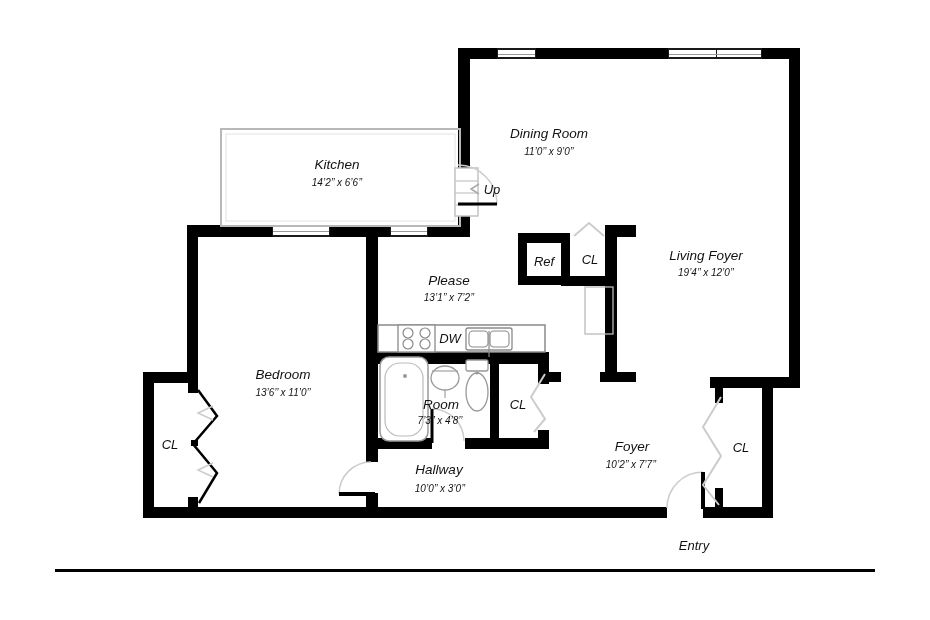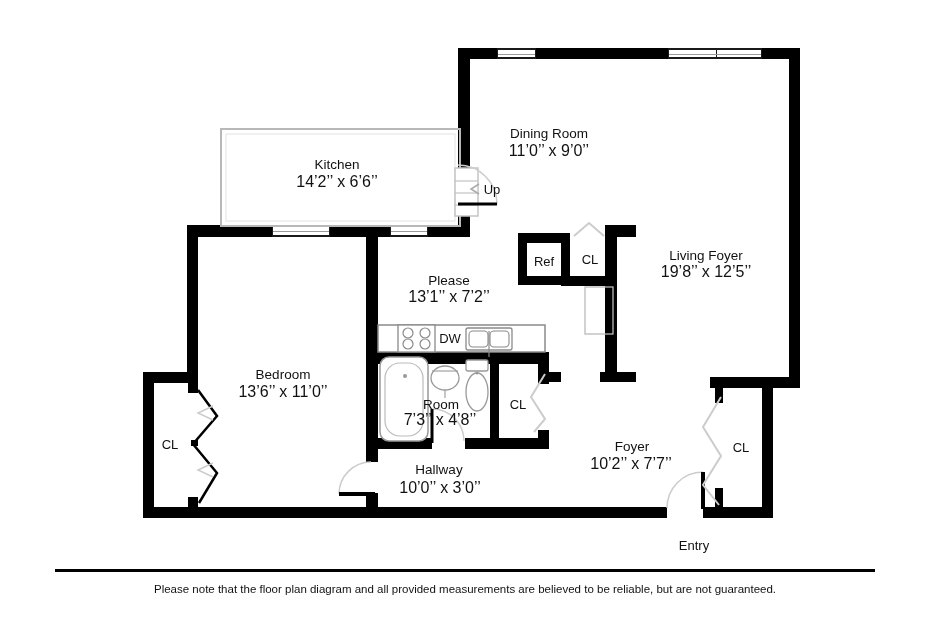--- a/index.html
+++ b/index.html
@@ -3,23 +3,23 @@
 <meta charset="utf-8">
 <style>
   html,body{margin:0;padding:0;background:#fff;}
   #canvas{position:relative;width:930px;height:620px;background:#ffffff;overflow:hidden;
           font-family:"Liberation Sans", sans-serif;color:#111;}
   .wall{position:absolute;background:#000;}
   .win{position:absolute;background:#fff;border:2px solid #1a1a1a;border-left-width:1px;border-right-width:1px;box-sizing:border-box;}
   .win:after{content:"";position:absolute;left:0;right:0;top:50%;height:1px;background:#9a9a9a;}
   .win .mull{position:absolute;top:0;bottom:0;width:1px;background:#1a1a1a;}
   svg{position:absolute;left:0;top:0;pointer-events:none;}
-  .lbl{position:absolute;transform:translate(-50%,-50%);white-space:nowrap;}
+  .lbl{position:absolute;transform:translate(-50%,-50%);white-space:nowrap;font-style:italic;}
   .room{font-size:13.5px;}
-  .dim{font-size:16px;}
+  .dim{font-size:10px;}
   .tag{font-size:13px;}
   #sepline{position:absolute;left:55px;top:569px;width:820px;height:3px;background:#000;}
   .disc{position:absolute;left:465px;transform:translate(-50%,0);font-size:11.5px;white-space:nowrap;color:#111;}
 </style>
 </head>
 <body>
 
 <div id="canvas">
 
   <div class="wall" style="left:458px;top:48px;width:39px;height:11px"></div>
@@ -129,21 +129,21 @@
     <polyline points="574,236 589,223 604,236" fill="none" stroke="#cccccc" stroke-width="2"></polyline>
   </svg>
 
   <div class="lbl room" style="left:337px;top:164px">Kitchen</div>
   <div class="lbl dim" style="left:337px;top:182px">14’2’’ x 6’6’’</div>
 
   <div class="lbl room" style="left:549px;top:133px">Dining Room</div>
   <div class="lbl dim" style="left:549px;top:151px">11’0’’ x 9’0’’</div>
 
   <div class="lbl room" style="left:706px;top:255px">Living Foyer</div>
-  <div class="lbl dim" style="left:706px;top:272px">19’8’’ x 12’5’’</div>
+  <div class="lbl dim" style="left:706px;top:272px">19’4’’ x 12’0’’</div>
 
   <div class="lbl room" style="left:449px;top:280px">Please</div>
   <div class="lbl dim" style="left:449px;top:297px">13’1’’ x 7’2’’</div>
 
   <div class="lbl room" style="left:283px;top:374px">Bedroom</div>
   <div class="lbl dim" style="left:283px;top:392px">13’6’’ x 11’0’’</div>
 
   <div class="lbl room" style="left:441px;top:404px">Room</div>
   <div class="lbl dim" style="left:440px;top:420px">7’3’’ x 4’8’’</div>
 
@@ -156,15 +156,14 @@
   <div class="lbl tag" style="left:170px;top:444px">CL</div>
   <div class="lbl tag" style="left:590px;top:259px">CL</div>
   <div class="lbl tag" style="left:518px;top:404px">CL</div>
   <div class="lbl tag" style="left:741px;top:447px">CL</div>
   <div class="lbl tag" style="left:544px;top:261px">Ref</div>
   <div class="lbl tag" style="left:450px;top:338px">DW</div>
   <div class="lbl tag" style="left:492px;top:189px">Up</div>
   <div class="lbl tag" style="left:694px;top:545px">Entry</div>
 
   <div id="sepline"></div>
-  <div class="disc" style="top:583px">Please note that the floor plan diagram and all provided measurements are believed to be reliable, but are not guaranteed.</div>
 
 </div>
 
 </body></html>

